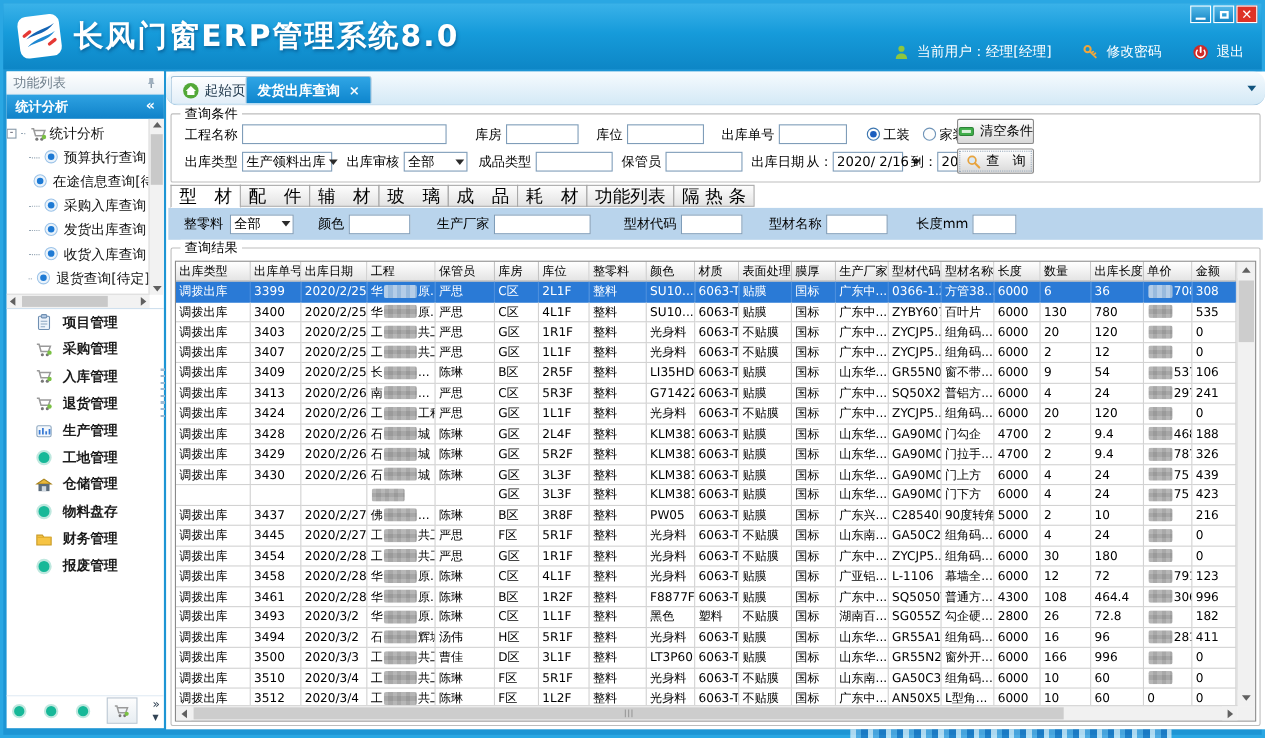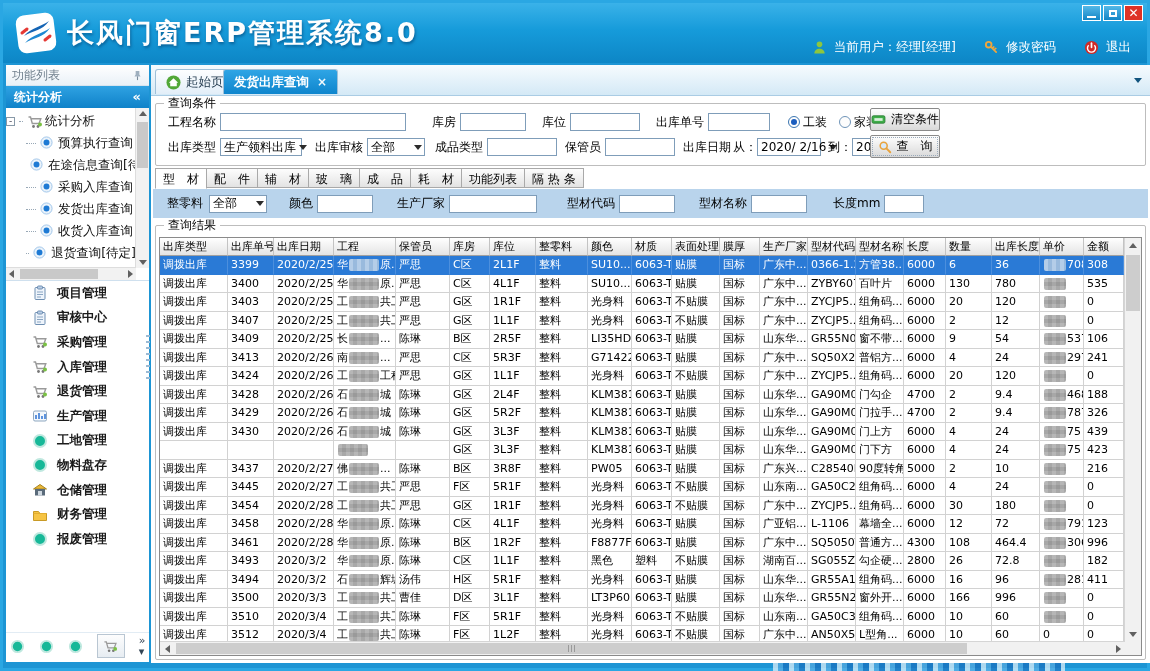--- a/index.html
+++ b/index.html
@@ -52,21 +52,21 @@
       justify-content:center;gap:14px;border-top:1px solid #e2ecf4;}
   .sb-bottom .ic{width:15px;height:15px;}
   .cartbtn{width:26px;height:22px;border:1px solid #b9c6d2;background:linear-gradient(#fdfdfd,#e7edf2);
       display:flex;align-items:center;justify-content:center;}
   .ovf{font-size:11px;color:#345;line-height:1;}
   .splitter{position:absolute;right:-1px;top:270px;width:4px;height:46px;
       background:repeating-linear-gradient(180deg,#9bbad4 0 2px,transparent 2px 6px);}
   
   .main{position:absolute;left:148px;top:62px;width:999px;height:598px;background:#fff;}
   .tabstrip{position:absolute;left:0;top:0;right:0;height:30px;
-      background:linear-gradient(#f6fbfe,#d4e9f6);border-bottom:1px solid #aacce4;}
+      background:linear-gradient(#f6fbfe,#d4e9f6);border-bottom:1px solid #aacce4;border-radius:11px;}
   .tab{position:absolute;top:4px;height:25px;display:flex;align-items:center;gap:5px;padding:0 10px;
       font-size:12.5px;border:1px solid #9fc0d8;border-bottom:none;border-radius:3px 3px 0 0;
       background:linear-gradient(#fdfeff,#e2eef8);color:#223a4e;cursor:pointer;box-sizing:border-box;}
   .tab.home{left:4px;}
   .tab.active{left:72px;background:linear-gradient(#2fa5e5,#0e85cd);color:#fff;font-weight:bold;}
   .tab .x{font-size:12px;margin-left:3px;opacity:.95;}
   .tab .hic{width:15px;height:15px;}
   .tablist-arr{position:absolute;right:8px;top:13px;width:0;height:0;
       border-left:4px solid transparent;border-right:4px solid transparent;border-top:5px solid #11547e;cursor:pointer;}
   .groupbox{position:absolute;border:1px solid #bdbdbd;border-radius:2px;background:#fff;}
@@ -83,21 +83,21 @@
       border-top:5px solid #2b2b2b;margin-left:3px;flex:none;}
   .radio{width:12px;height:12px;border-radius:50%;border:1px solid #6f94b8;background:#fdfdfd;
       box-sizing:border-box;display:inline-block;position:relative;}
   .radio.on{border-color:#3c76b0;}
   .radio.on::after{content:"";position:absolute;left:2px;top:2px;width:6px;height:6px;border-radius:50%;background:#1b5dbe;}
   .wbtn{position:absolute;left:714px;width:70px;height:23px;border:1px solid #8a8a8a;border-radius:2px;
       background:linear-gradient(#fefefe,#d9d9d9);display:flex;align-items:center;justify-content:center;
       gap:5px;font-size:12px;color:#000;cursor:pointer;box-sizing:border-box;}
   .wbtn.clear{top:4px;} .wbtn.search{top:31px;outline:1px dotted #9ab;outline-offset:-3px;}
   .mattabs{position:absolute;left:4px;top:103px;right:3px;height:21px;display:flex;background:#fff;}
-  .mtab{height:20px;line-height:20px;padding:0 7px;min-width:41px;text-align:center;font-size:12px;
+  .mtab{height:20px;line-height:20px;padding:0 7px;min-width:41px;text-align:center;font-size:16px;
       color:#000;background:linear-gradient(#fdfdfd,#e3e3e3);border:1px solid #a9a9a9;margin-right:-1px;
       box-sizing:border-box;cursor:pointer;white-space:nowrap;}
   .mtab.active{background:#fff;border-bottom:1px solid #fff;height:21px;z-index:2;}
   .filterbar{position:absolute;left:2px;top:124px;right:2px;height:29px;background:#b9d4ec;
       display:flex;align-items:center;font-size:12px;padding-left:14px;color:#000;white-space:nowrap;}
   #rbox{left:4px;top:160px;width:989px;height:433px;}
   .grid{position:absolute;left:3px;right:3px;top:11px;bottom:3px;border:1px solid #8a8a8a;overflow:hidden;}
   .ghead{position:absolute;left:0;top:0;right:16px;height:18px;display:flex;}
   .hcell{height:18px;line-height:18px;font-size:11px;color:#000;padding-left:3px;box-sizing:border-box;
       background:linear-gradient(#ffffff,#e4e4e4);border-right:1px solid #c3c3c3;border-bottom:1px solid #a0a0a0;
@@ -293,94 +293,84 @@
               <rect x="3" y="2.5" width="10" height="12" rx="1" fill="#eef4fb" stroke="#6f8fb2"></rect>
               <rect x="5.5" y="1" width="5" height="3" rx="1" fill="#b8cde6" stroke="#6f8fb2"></rect>
               <path d="M5 7h6M5 9.5h6M5 12h4" stroke="#8aa5c2"></path>
             </svg>
           </span>
           <span>项目管理</span>
         </div>
         <div class="mitem">
           <span class="ic">
             <svg viewBox="0 0 16 16" width="16" height="16">
-              <rect x="3" y="2.5" width="10" height="12" rx="1" fill="#eef4fb" stroke="#6f8fb2"></rect>
-              <rect x="5.5" y="1" width="5" height="3" rx="1" fill="#b8cde6" stroke="#6f8fb2"></rect>
-              <path d="M5 7h6M5 9.5h6M5 12h4" stroke="#8aa5c2"></path>
+              <path d="M1.5 3h2l1.8 6.5H12l1.8-4.8H4.6" fill="none" stroke="#9a9a9a" stroke-width="1.4"></path>
+              <circle cx="6.5" cy="12.5" r="1.4" fill="#777"></circle>
+              <circle cx="11" cy="12.5" r="1.4" fill="#777"></circle>
+              <circle cx="13" cy="10.6" r="2" fill="#7ac143"></circle>
             </svg>
           </span>
-          <span>审核中心</span>
+          <span>采购管理</span>
         </div>
         <div class="mitem">
           <span class="ic">
             <svg viewBox="0 0 16 16" width="16" height="16">
               <path d="M1.5 3h2l1.8 6.5H12l1.8-4.8H4.6" fill="none" stroke="#9a9a9a" stroke-width="1.4"></path>
               <circle cx="6.5" cy="12.5" r="1.4" fill="#777"></circle>
               <circle cx="11" cy="12.5" r="1.4" fill="#777"></circle>
               <circle cx="13" cy="10.6" r="2" fill="#7ac143"></circle>
             </svg>
           </span>
-          <span>采购管理</span>
+          <span>入库管理</span>
         </div>
         <div class="mitem">
           <span class="ic">
             <svg viewBox="0 0 16 16" width="16" height="16">
               <path d="M1.5 3h2l1.8 6.5H12l1.8-4.8H4.6" fill="none" stroke="#9a9a9a" stroke-width="1.4"></path>
               <circle cx="6.5" cy="12.5" r="1.4" fill="#777"></circle>
               <circle cx="11" cy="12.5" r="1.4" fill="#777"></circle>
               <circle cx="13" cy="10.6" r="2" fill="#7ac143"></circle>
             </svg>
           </span>
-          <span>入库管理</span>
-        </div>
-        <div class="mitem">
-          <span class="ic">
-            <svg viewBox="0 0 16 16" width="16" height="16">
-              <path d="M1.5 3h2l1.8 6.5H12l1.8-4.8H4.6" fill="none" stroke="#9a9a9a" stroke-width="1.4"></path>
-              <circle cx="6.5" cy="12.5" r="1.4" fill="#777"></circle>
-              <circle cx="11" cy="12.5" r="1.4" fill="#777"></circle>
-              <circle cx="13" cy="10.6" r="2" fill="#7ac143"></circle>
-            </svg>
-          </span>
           <span>退货管理</span>
         </div>
         <div class="mitem">
           <span class="ic">
             <svg viewBox="0 0 16 16" width="16" height="16">
               <rect x="1.5" y="3" width="13" height="10" rx="1.5" fill="#f4f8fc" stroke="#8fa8c0"></rect>
               <path d="M4 11V7M7 11V5M10 11V8M13 11V6" stroke="#3a7bd5" stroke-width="1.6"></path>
             </svg>
           </span>
           <span>生产管理</span>
         </div>
         <div class="mitem">
           <span class="ic">
             <svg viewBox="0 0 16 16" width="16" height="16">
               <circle cx="8" cy="8" r="6" fill="#17b898" stroke="#bfe8df" stroke-width="2"></circle>
             </svg>
           </span>
           <span>工地管理</span>
-        </div>
-        <div class="mitem">
-          <span class="ic">
-            <svg viewBox="0 0 16 16" width="16" height="16">
-              <circle cx="8" cy="8" r="6" fill="#17b898" stroke="#bfe8df" stroke-width="2"></circle>
-            </svg>
-          </span>
-          <span>物料盘存</span>
         </div>
         <div class="mitem">
           <span class="ic">
             <svg viewBox="0 0 16 16" width="16" height="16">
               <path d="M1.5 7 8 2.5 14.5 7z" fill="#e8b73a" stroke="#a8831f"></path>
               <rect x="3" y="7" width="10" height="6.5" fill="#5a6b7a"></rect>
               <rect x="6" y="9" width="4" height="4.5" fill="#cfd8e0"></rect>
             </svg>
           </span>
           <span>仓储管理</span>
+        </div>
+        <div class="mitem">
+          <span class="ic">
+            <svg viewBox="0 0 16 16" width="16" height="16">
+              <circle cx="8" cy="8" r="6" fill="#17b898" stroke="#bfe8df" stroke-width="2"></circle>
+            </svg>
+          </span>
+          <span>物料盘存</span>
         </div>
         <div class="mitem">
           <span class="ic">
             <svg viewBox="0 0 16 16" width="16" height="16">
               <path d="M1.5 4.5h5l1.5 2h6.5v7h-13z" fill="#f6c444" stroke="#c89a26"></path>
               <path d="M1.5 6.5h13" stroke="#e2ae2f"></path>
             </svg>
           </span>
           <span>财务管理</span>
         </div>

